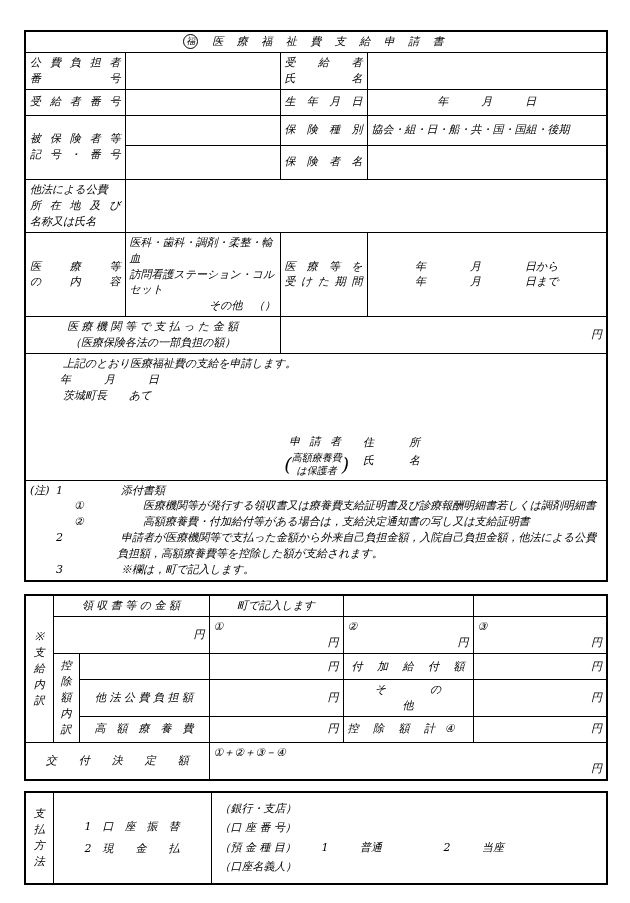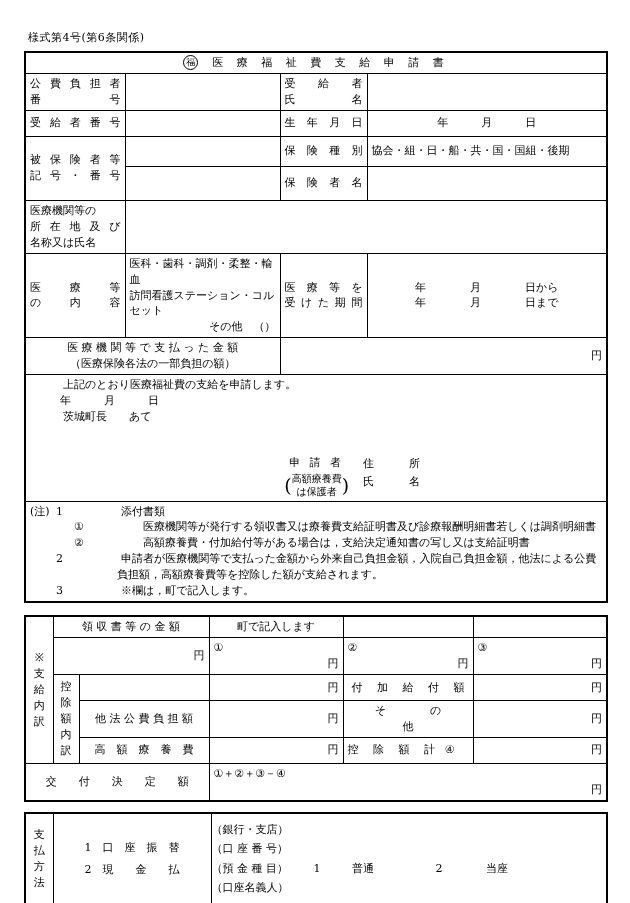--- a/index.html
+++ b/index.html
@@ -26,20 +26,21 @@
     border-collapse: collapse;
     width: 582px;
     table-layout: fixed;
   }
   table.frm td {
     border: 1px solid #000;
     font-size: 11px;
     padding: 2px 4px;
     vertical-align: middle;
     line-height: 1.45;
+    font-style: italic;
   }
   .outer { border: 2px solid #000; }
   .just { text-align: justify; text-align-last: justify; }
   .ctr { text-align: center; }
   .top { vertical-align: top; }
   .btm { vertical-align: bottom; }
 
   .title-cell {
     text-align: center;
     font-size: 13px;
@@ -97,21 +98,20 @@
   .gap { height: 12px; }
   .gap-s { height: 10px; }
   .pm-line { line-height: 2.0; font-size: 11px; }
   .bank-line { line-height: 1.78; font-size: 11px; }
 </style>
 </head>
 <body>
 
 <div class="page">
 
-  <div class="form-id">様式第4号(第6条関係)</div>
 
   <table class="frm outer">
     <colgroup>
       <col style="width:100px">
         <col style="width:155px">
       <col style="width:87px">
         <col style="width:80px">
       <col style="width:80px">
         <col style="width:80px">
     </colgroup>
@@ -154,21 +154,21 @@
     </tr>
 
     <tr>
       <td style="height:34px">&nbsp;</td>
       <td class="just">保 険 者 名</td>
       <td colspan="3">&nbsp;</td>
     </tr>
 
     <tr>
       <td>
-        <div>医療機関等の</div>
+        <div>他法による公費</div>
         <div class="just">所 在 地 及 び</div>
         <div>名称又は氏名</div>
       </td>
       <td colspan="5">&nbsp;</td>
     </tr>
 
     <tr>
       <td>
         <div class="just">医　　療　　等</div>
         <div class="just">の　　内　　容</div>
@@ -379,29 +379,29 @@
       <td class="vert">
         <span>支</span>
         <span>払</span>
         <span>方</span>
         <span>法</span>
       </td>
       <td class="ctr" style="padding:8px 10px">
         <div class="pm-line">1　口　座　振　替</div>
         <div class="pm-line">2　現　　金　　払</div>
       </td>
-      <td style="padding:6px 0">
+      <td style="padding:6px 8px">
         <div class="bank-line">（銀行・支店）</div>
         <div class="bank-line">（口 座 番 号）</div>
         <div class="bank-line">
           <span>（預 金 種 目）</span>
           <span style="margin-left:22px">1</span>
           <span style="margin-left:28px">普通</span>
           <span style="margin-left:58px">2</span>
-          <span style="margin-left:40px">当座</span>
+          <span style="margin-left:28px">当座</span>
         </div>
         <div class="bank-line">（口座名義人）</div>
       </td>
     </tr>
   </tbody>
     </table>
 
 </div>
 
 </body></html>

